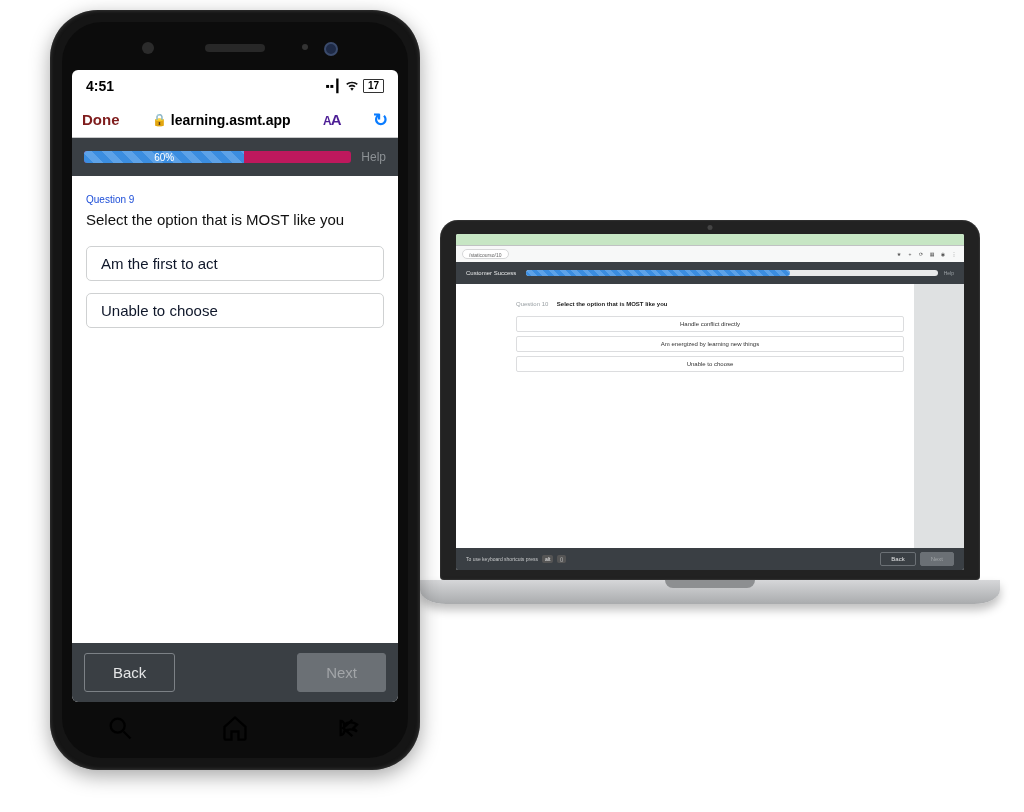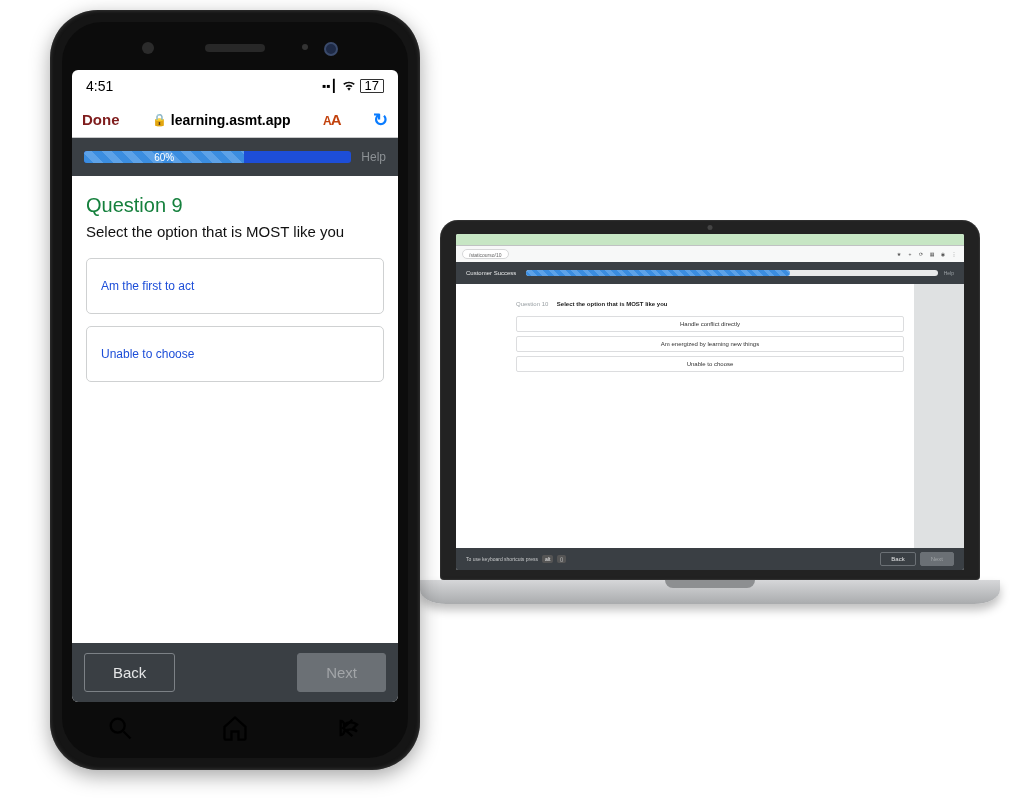--- a/index.html
+++ b/index.html
@@ -186,68 +186,68 @@
   .phone-screen {
     width: 100%; height: 100%;
     background: #fff;
     border-radius: 6px;
     overflow: hidden;
     display: flex; flex-direction: column;
   }
 
   .ph-status {
     height: 32px; display: flex; justify-content: space-between;
-    align-items: center; padding: 0 14px; font-weight: 400; font-size: 14px;
+    align-items: center; padding: 0 14px; font-weight: 700; font-size: 14px;
   }
   .ph-status-icons { display: flex; align-items: center; gap: 4px; font-size: 12px;}
-  .ph-batt { border:1px solid #333; border-radius:1px; padding:0 4px; font-size:13px; line-height:12px;}
+  .ph-batt { border:1px solid #333; border-radius:1px; padding:0 4px; font-size:10px; line-height:12px;}
 
   .ph-safari {
     height: 36px; display: flex; align-items: center; justify-content: space-between;
     padding: 0 10px; border-bottom: 1px solid #c8c9ca;
   }
   .ph-done { color: #7f1d1d; font-weight: 600; font-size: 15px; }
   .ph-url { display: flex; align-items: center; gap: 4px; font-weight: 700; font-size: 14px;}
   .ph-url .lock { font-size: 12px; }
-  .ph-aA { color: #c2410c; font-size: 12px; font-weight: 700; letter-spacing: -1px;}
+  .ph-aA { color: #4c1d95; font-size: 12px; font-weight: 700; letter-spacing: -1px;}
   .ph-aA .big { font-size: 15px; }
   .ph-reload { color: #0a7cff; font-size: 18px; font-weight: 700; }
 
   .ph-headerbar {
     background: #3a3f44;
     padding: 12px 12px;
     display: flex;
     align-items: center;
     gap: 10px;
   }
   .ph-progress {
-    flex: 1; height: 12px; background: #1d4ed8; border-radius: 3px;
+    flex: 1; height: 12px; background: #be185d; border-radius: 3px;
     position: relative; overflow: hidden;
   }
   .ph-progress-fill {
     position: absolute; left:0; top:0; bottom:0;
     background: repeating-linear-gradient(45deg,#3b8de0,#3b8de0 7px,#5da2e8 7px,#5da2e8 14px);
   }
   .ph-progress-label {
     position: absolute; top: 0; left: 0; right: 40%; bottom: 0;
     display: flex; align-items: center; justify-content: center;
     color: #fff; font-size: 10px;
   }
   .ph-help { color: #8c9195; font-size: 12px; }
 
   .ph-body { flex: 1; padding: 18px 14px; }
-  .ph-qnum { color: #15803d; font-size: 20px; margin-bottom: 6px; }
+  .ph-qnum { color: #1d4ed8; font-size: 10px; margin-bottom: 6px; }
   .ph-prompt { font-size: 15px; font-weight: 500; color: #111; margin-bottom: 18px; }
   .ph-options { display: flex; flex-direction: column; gap: 12px; }
   .ph-option {
     border: 1px solid #cfd1d2;
     border-radius: 5px;
-    padding: 20px 14px;
-    font-size: 12px;
-    color: #1d4ed8;
+    padding: 8px 14px;
+    font-size: 15px;
+    color: #0f172a;
     background: #fff;
     cursor: pointer;
     text-align: left;
   }
 
   .ph-footerbar {
     background: #3a3f44;
     padding: 10px 12px;
     display: flex;
     justify-content: space-between;

